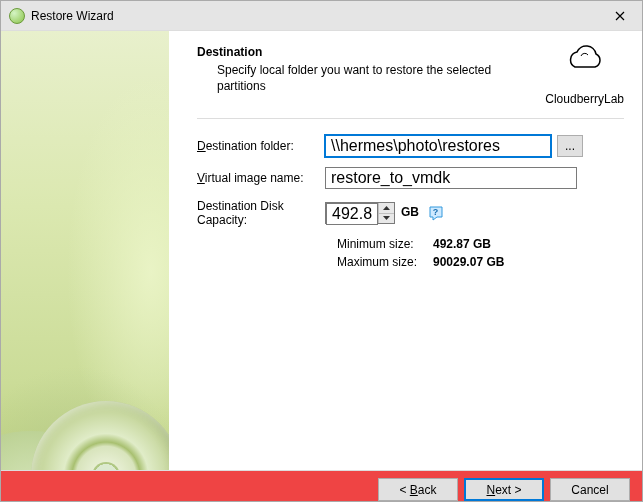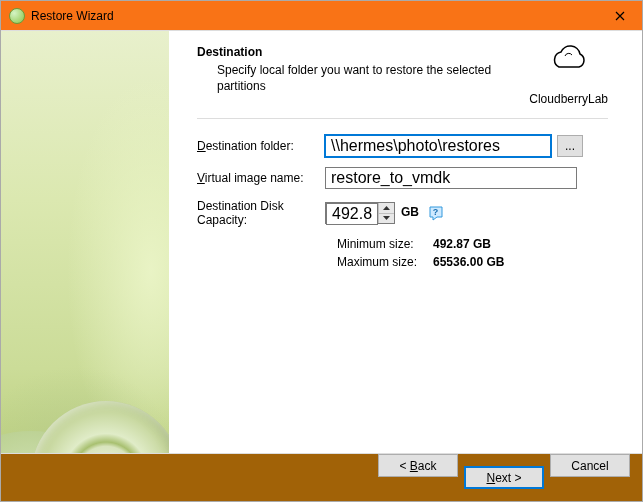--- a/index.html
+++ b/index.html
@@ -11,21 +11,21 @@
     background: #fff;
     width: 643px;
     height: 502px;
     border: 1px solid #aaa;
     display: flex;
     flex-direction: column;
     overflow: hidden;
   }
   .titlebar {
     height: 30px;
-    background: #f97316;
+    background: #e5e5e5;
     display: flex;
     align-items: center;
     padding: 0 0 0 8px;
     border-bottom: 1px solid #ddd;
   }
   .titlebar .app-icon {
     width: 16px; height: 16px;
     border-radius: 50%;
     background: radial-gradient(circle at 30% 30%, #d4f4c4, #8bc34a);
     border: 1px solid #6a9a3a;
@@ -74,21 +74,21 @@
     position:absolute;
     left:-60px; top:400px;
     width:180px; height:140px;
     border-radius:50%;
     background: radial-gradient(ellipse at 50% 40%, #d8e8c0, #b0c884 70%, transparent 75%);
     opacity:.85;
   }
 
   .content {
     flex: 1;
-    padding: 14px 34px 8px 28px;
+    padding: 14px 18px 8px 28px;
     position: relative;
   }
   .header-row {
     display:flex; justify-content:space-between; align-items:flex-start;
   }
   .heading { font-weight: bold; font-size: 12px; }
   .subheading { margin: 3px 0 0 20px; max-width: 280px; line-height: 1.35; }
   .logo-wrap { text-align:center; }
   .logo-label { font-size: 12px; margin-top: 14px; color:#000; }
 
@@ -156,28 +156,28 @@
   }
 
   .size-row {
     display:flex;
     margin: 4px 0 2px 140px;
   }
   .size-row .lbl { width: 96px; }
   .size-row .val { font-weight: bold; }
 
   .footer {
-    height: 48px;
+    height: 31px;
     border-top: 1px solid #ddd;
     display: flex;
-    align-items: flex-start;
+    align-items: flex-end;
     justify-content: flex-end;
     padding-right: 12px;
     gap: 6px;
-    background: #a16207;
+    background: #ef4444;
   }
   .footer button {
     width: 80px; height: 23px;
     border: 1px solid #adadad;
     background: #e1e1e1;
     font-family: inherit; font-size: 12px;
     cursor: pointer;
   }
   .footer button.primary { border: 2px solid #0078d7; background:#e1e1e1;margin-top:12px; }
   .footer button .ul { text-decoration: underline; }
@@ -254,21 +254,21 @@
         </svg>
       </span>
     </div>
 
     <div class="size-row">
       <span class="lbl">Minimum size:</span>
       <span class="val">492.87 GB</span>
     </div>
     <div class="size-row">
       <span class="lbl">Maximum size:</span>
-      <span class="val">65536.00 GB</span>
+      <span class="val">90029.07 GB</span>
     </div>
 
   </div>
 </div>
 
 <div class="footer">
   <button><span>&lt; </span><span class="ul">B</span><span>ack</span></button>
   <button class="primary"><span class="ul">N</span><span>ext &gt;</span></button>
   <button>Cancel</button>
 </div>

